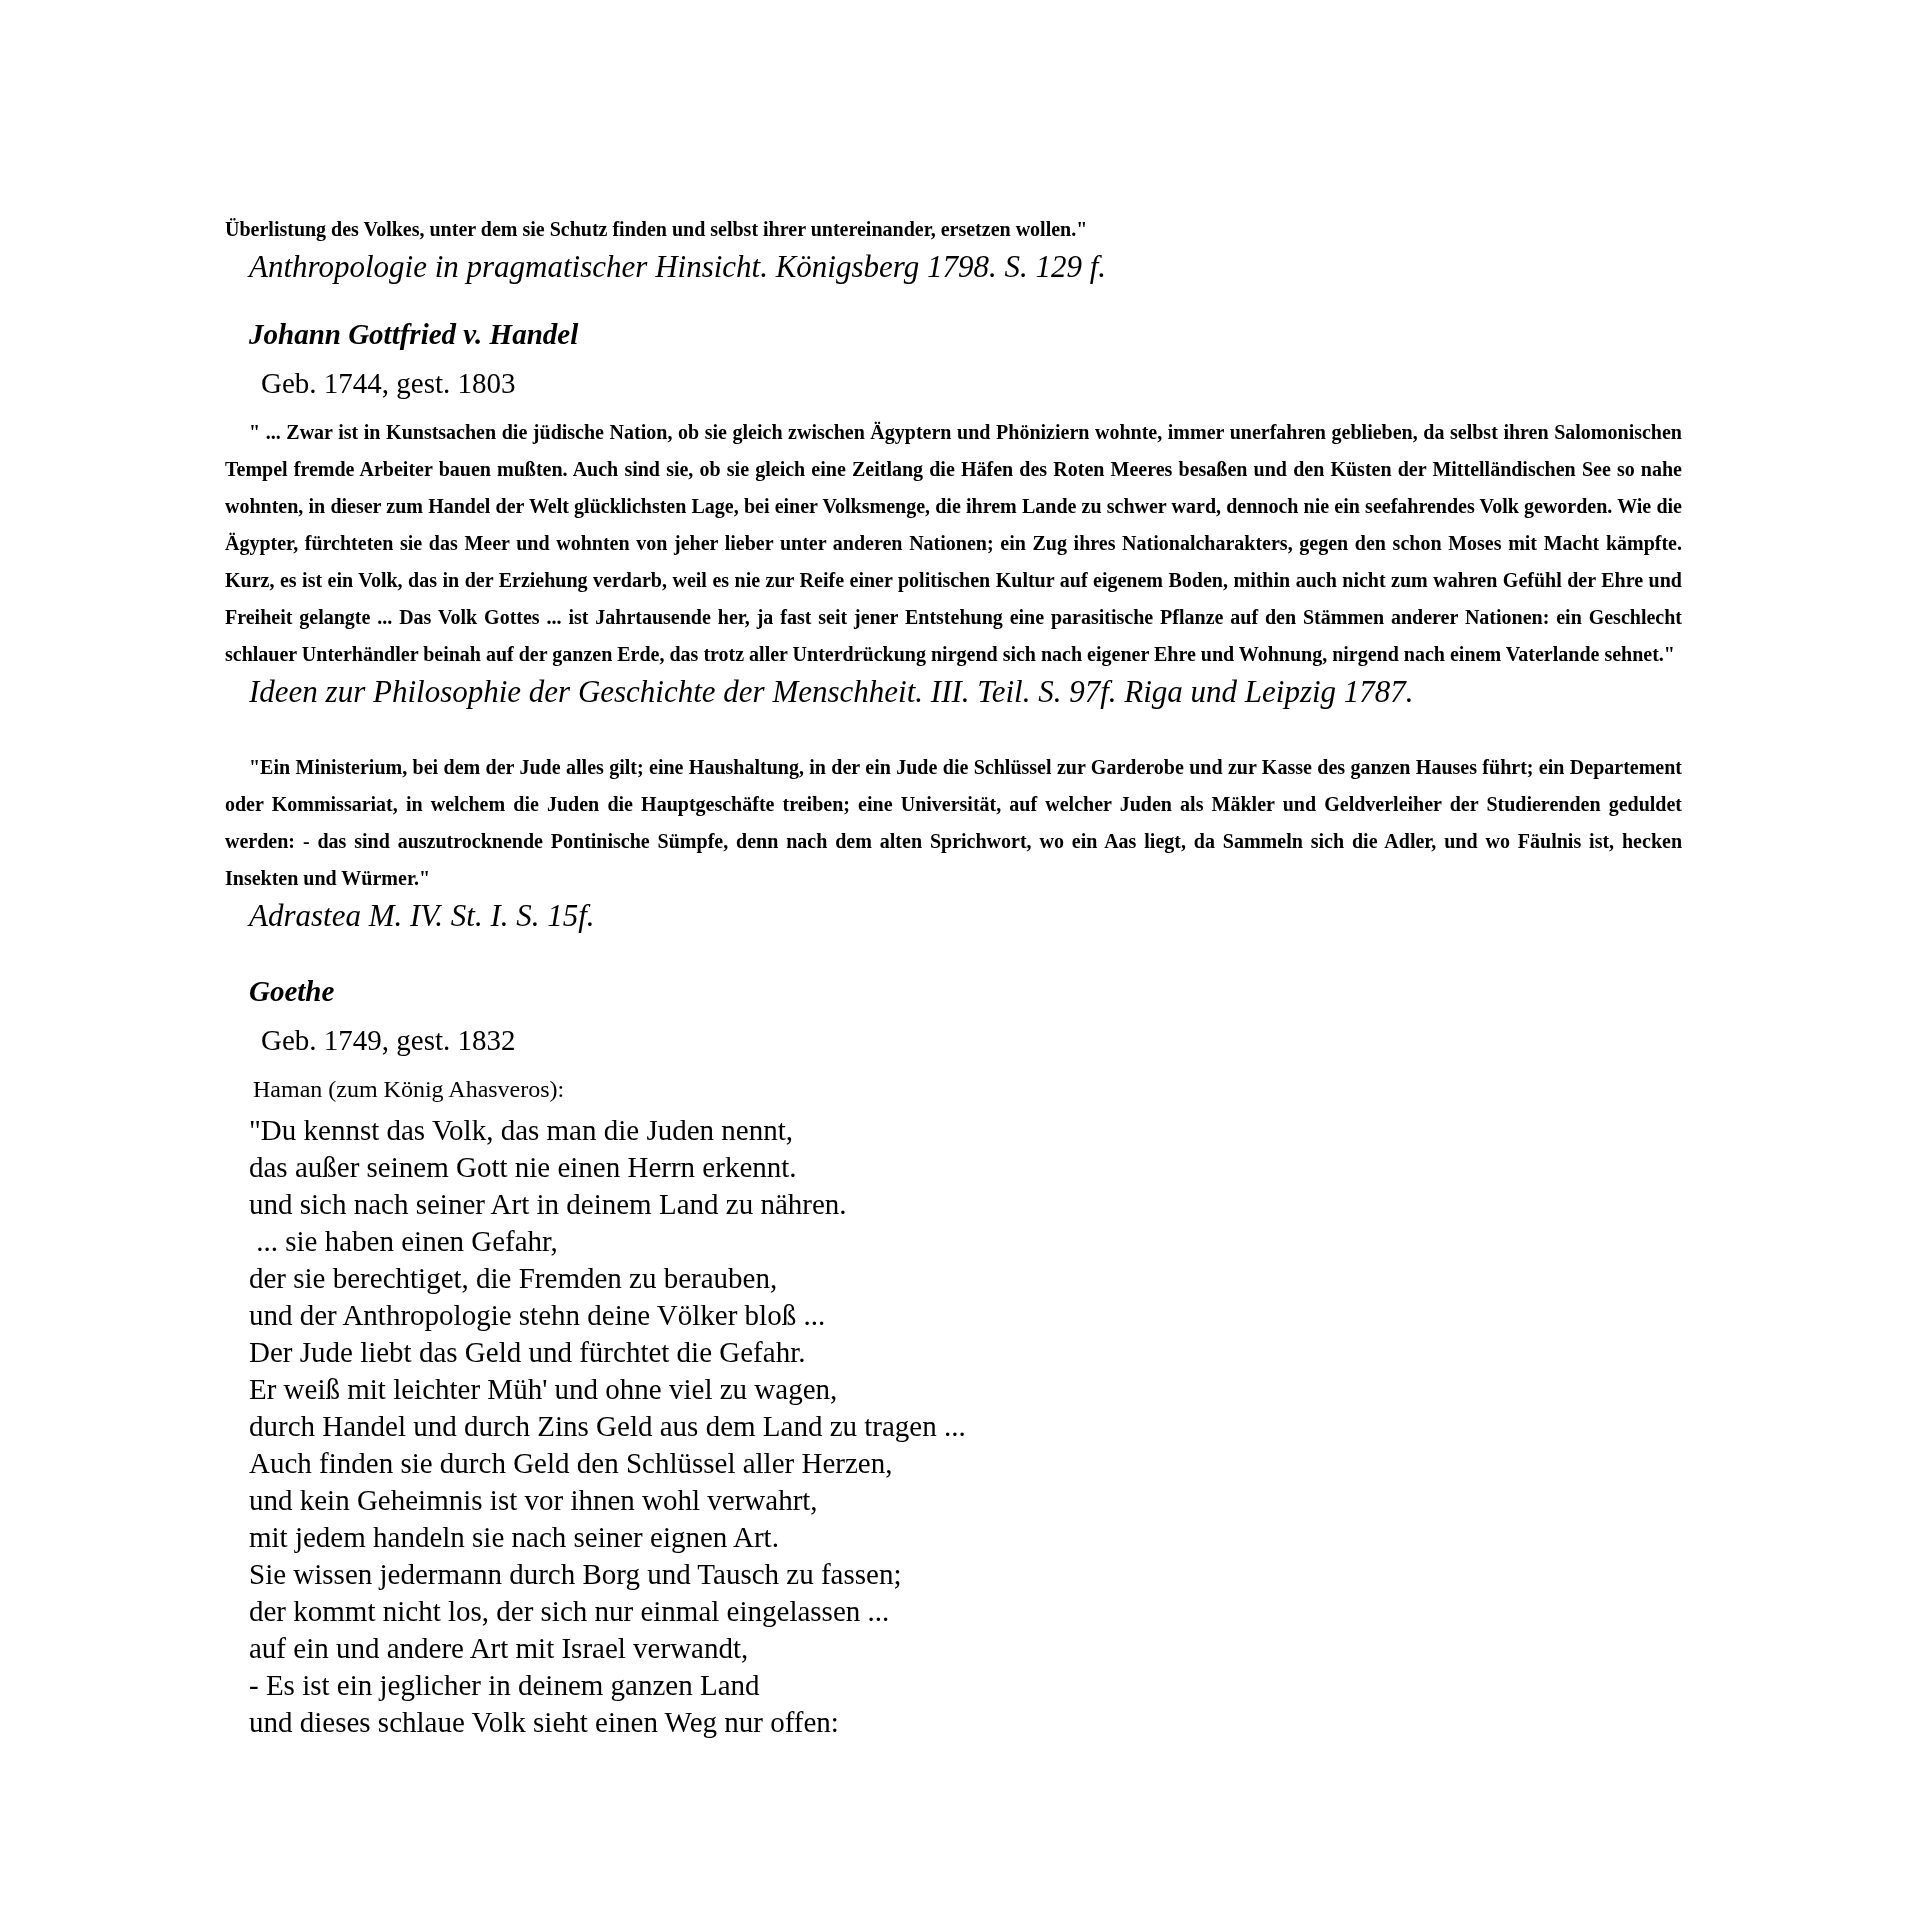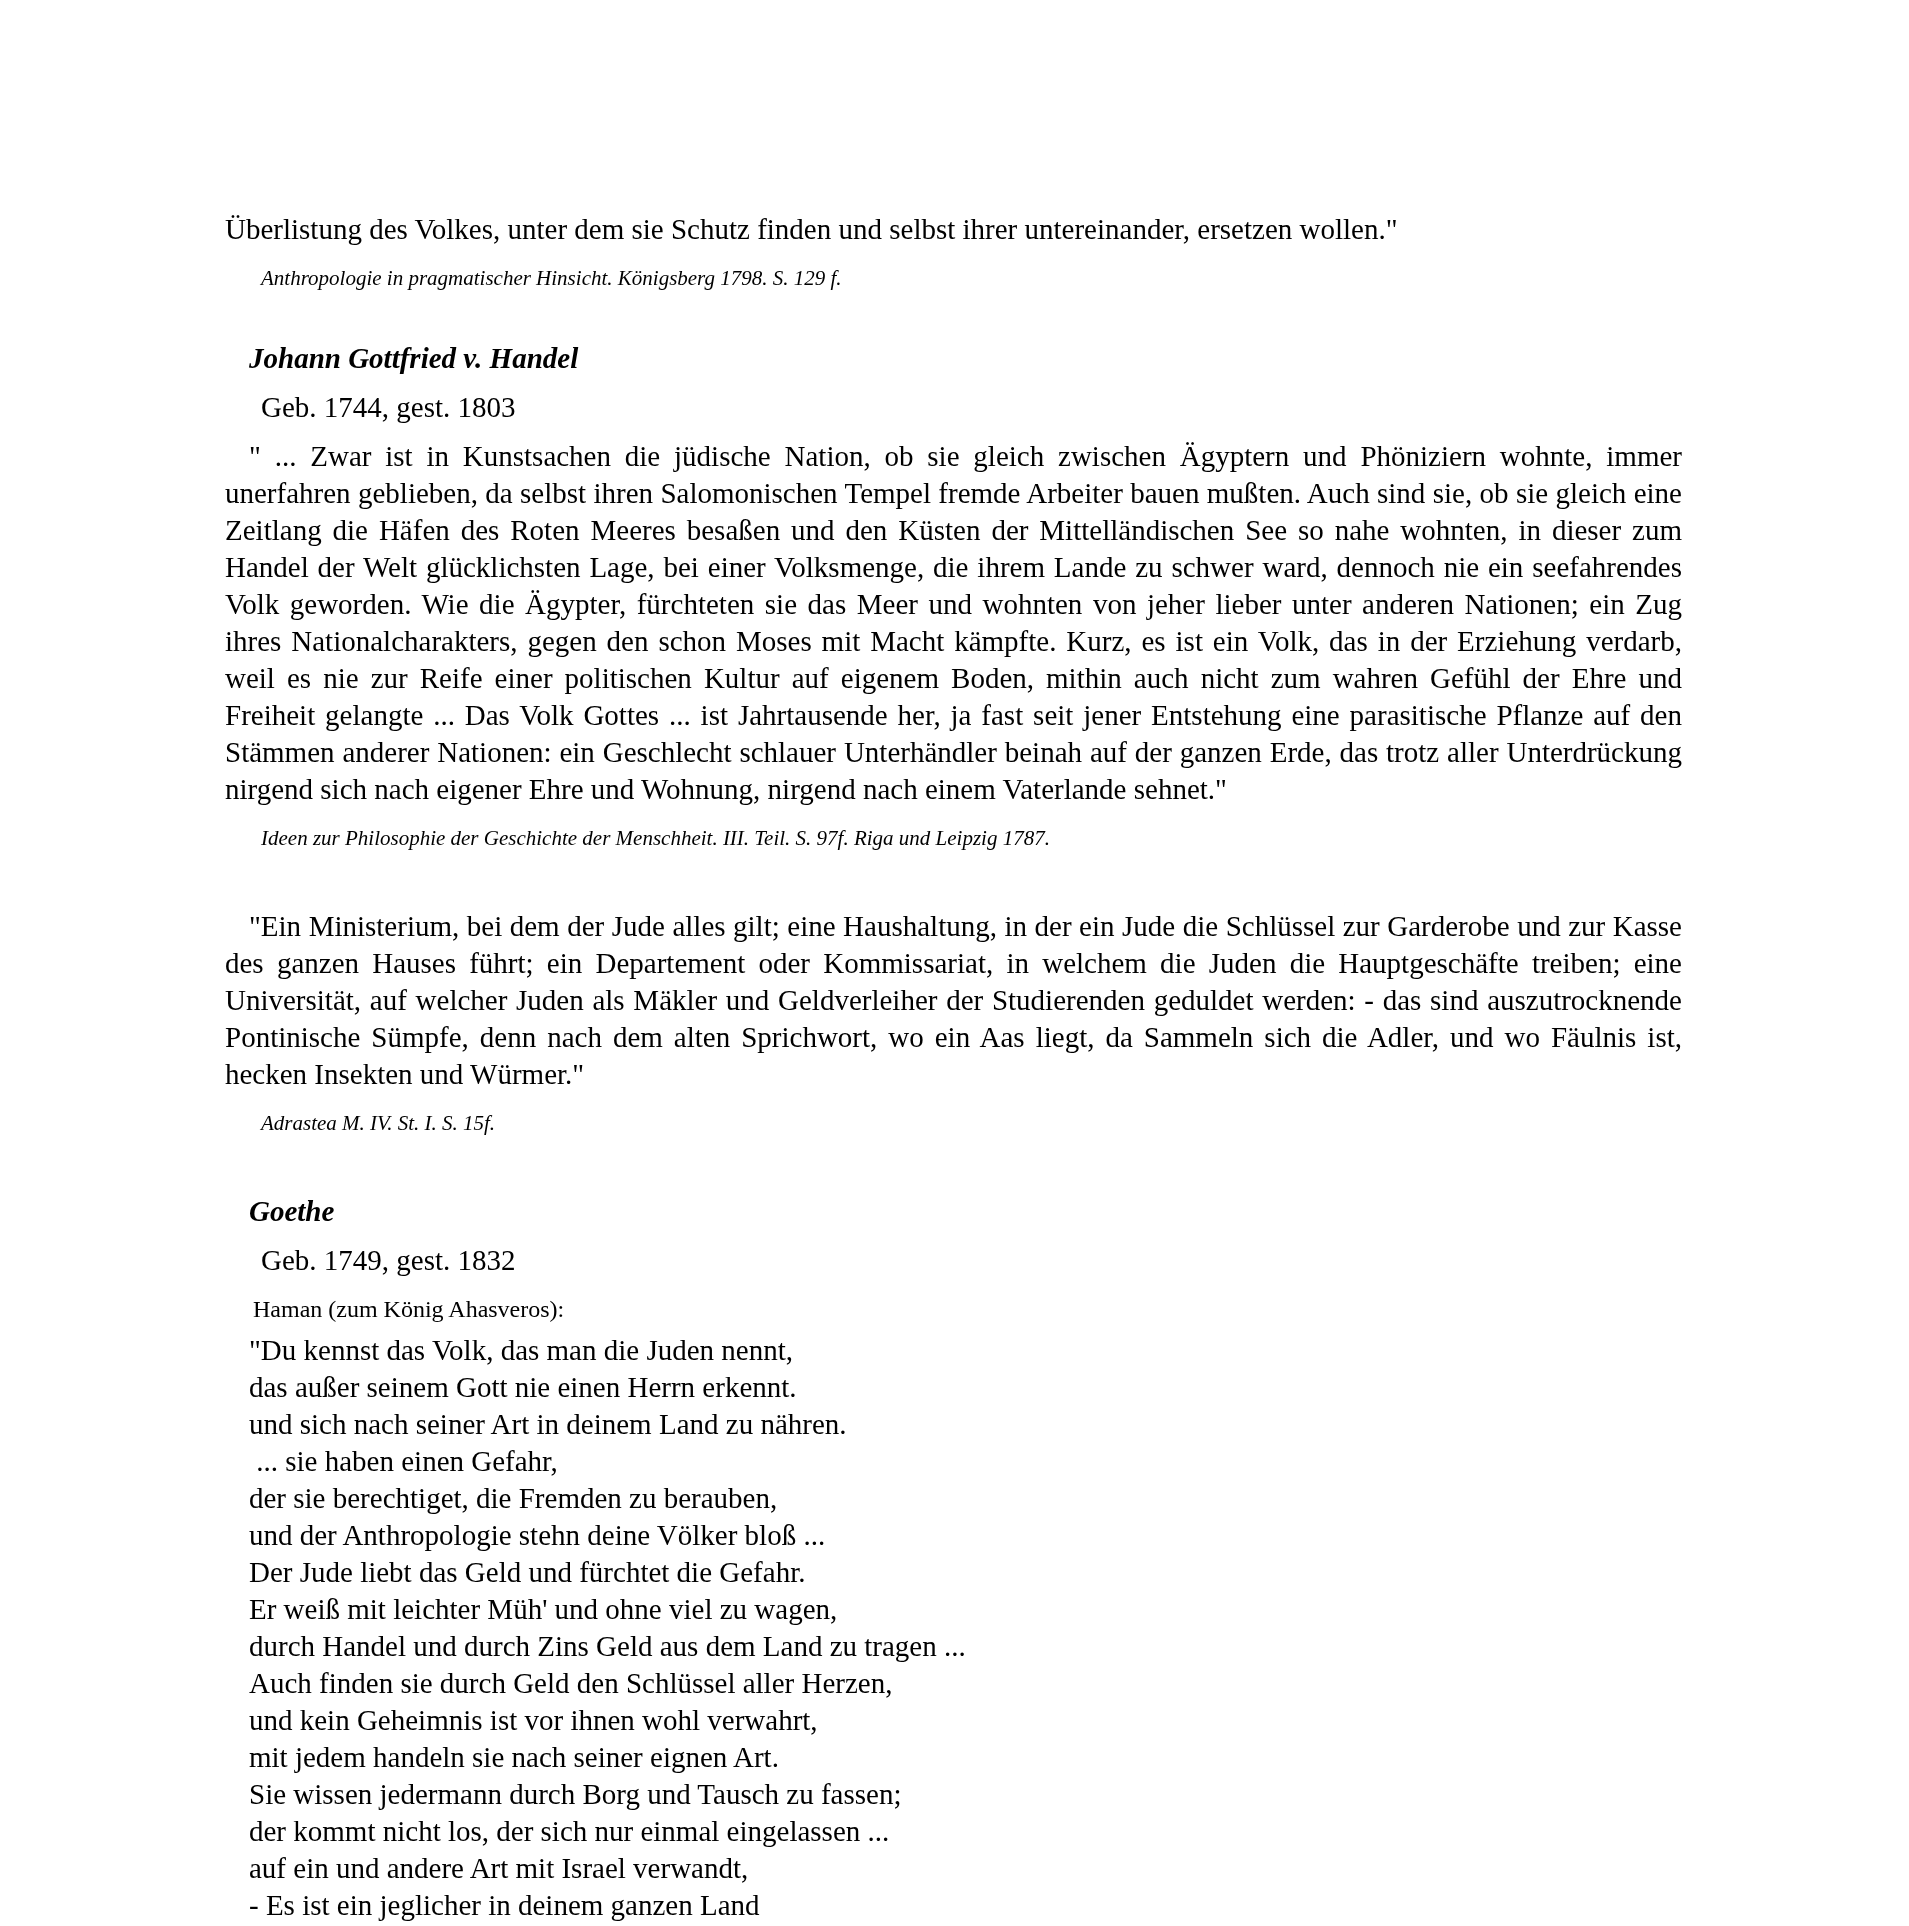--- a/index.html
+++ b/index.html
@@ -22,45 +22,46 @@
   }
   .content {
     position: absolute;
     left: 225px;
     top: 211px;
     width: 1457px;
   }
 
   
   .para {
-    font-size: 29px;
+    font-size: 20px;
     line-height: 37px;
     text-align: justify;
     text-justify: inter-word;
     margin: 0;
     hyphens: none;
+    font-weight: bold;
   }
   .para.indent {
     text-indent: 24px;
   }
   
   .para::after {
     content: "";
     display: inline-block;
     width: 100%;
   }
   .para.no-stretch::after {
     display: none;
   }
 
   .citation {
     font-style: italic;
-    font-size: 21px;
+    font-size: 31px;
     line-height: 37px;
-    margin: 12px;
+    margin: 0;
     padding-left: 24px;
     text-align: justify;
   }
   .citation.no-stretch::after { display: none; }
 
   .author-head {
     font-style: italic;
     font-weight: bold;
     font-size: 29px;
     line-height: 37px;

